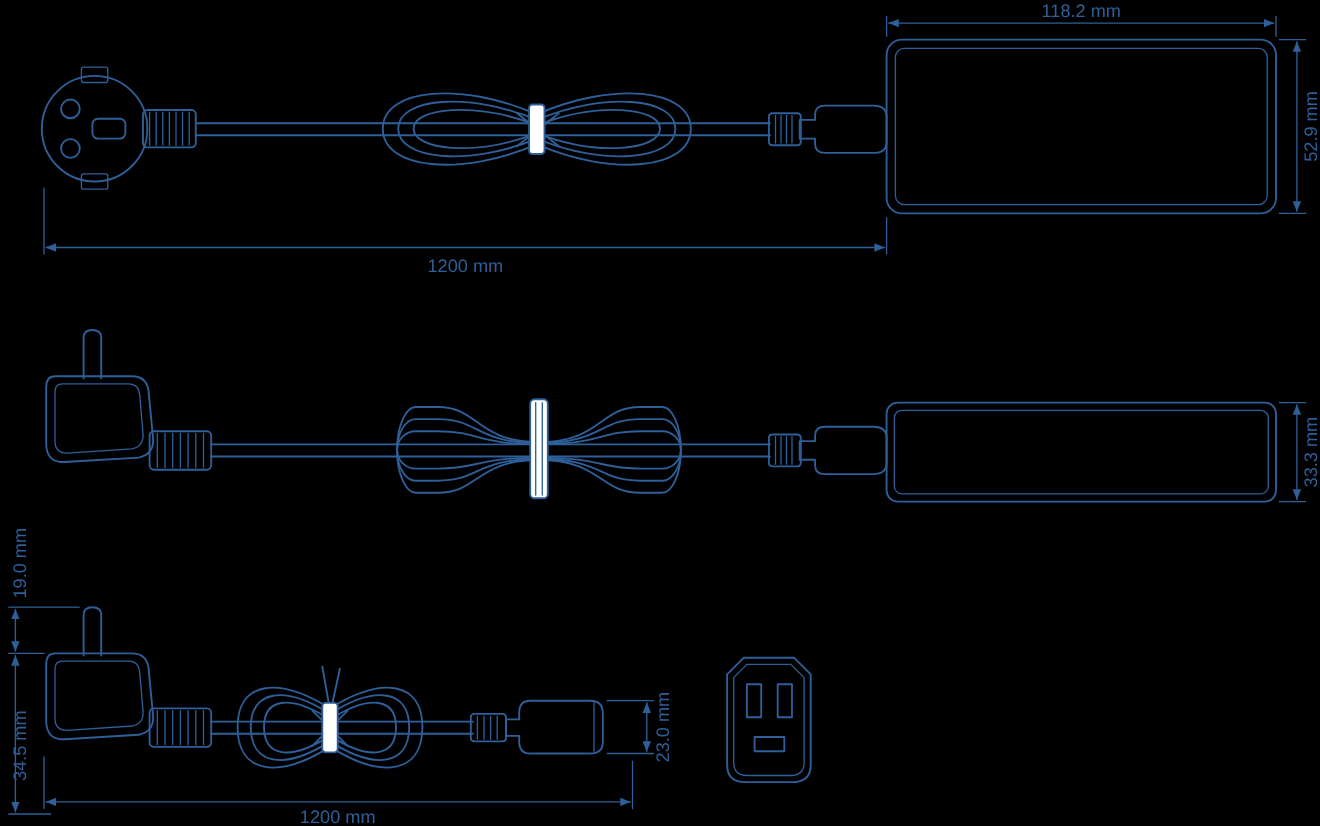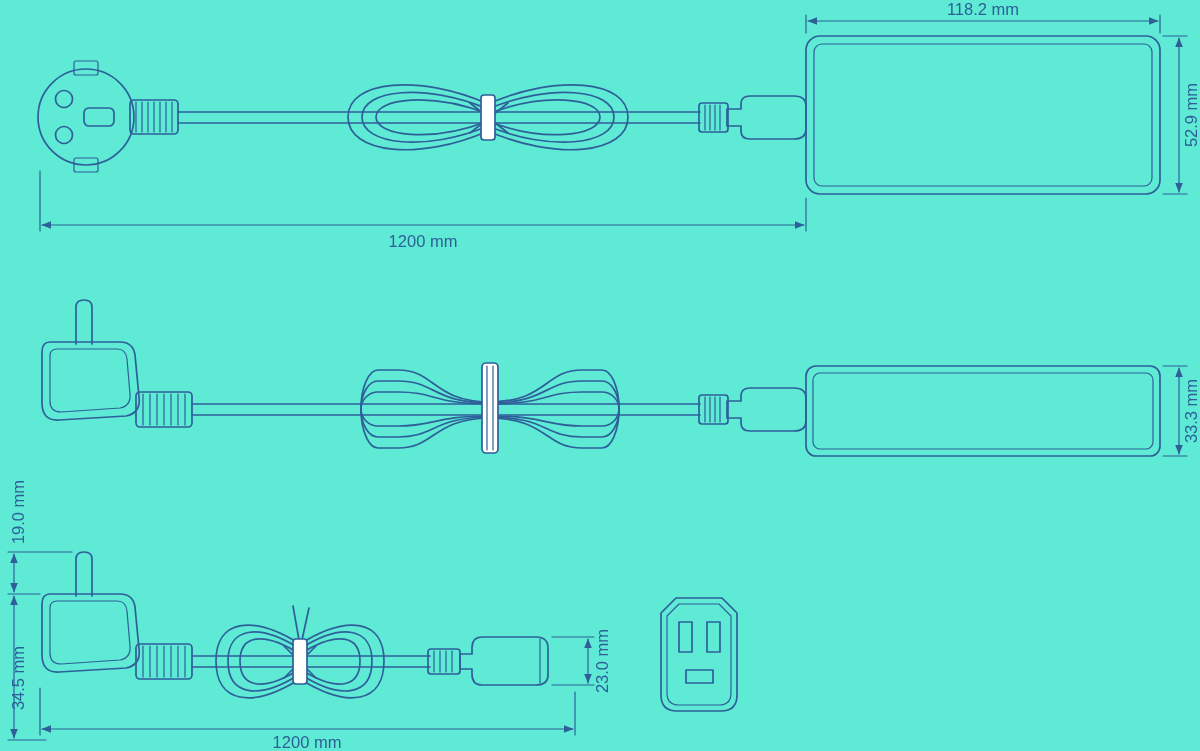--- a/index.html
+++ b/index.html
@@ -1,16 +1,16 @@
 <!DOCTYPE html>
 <html style="--accent: #2e5f99;"><head>
 <meta charset="utf-8">
 <style>
   html,body { margin:0; padding:0; background:#ffffff; }
-  .page { width:1200px; height:751px; background:#5eead4; overflow:hidden; }
+  .page { width:1200px; height:751px; background:#000000; overflow:hidden; }
   svg { color: var(--accent, #2e5f99); display:block; }
   .ln   { fill:none; stroke:currentColor; stroke-width:1.7; stroke-linecap:round; stroke-linejoin:round; }
   .thin { stroke-width:1.2; }
   .white{ fill:#ffffff; }
   .lbl  { font-family:"Liberation Sans", sans-serif; font-size:16.5px; fill:currentColor; }
 </style>
 </head>
 <body>
 
 <div class="page">

